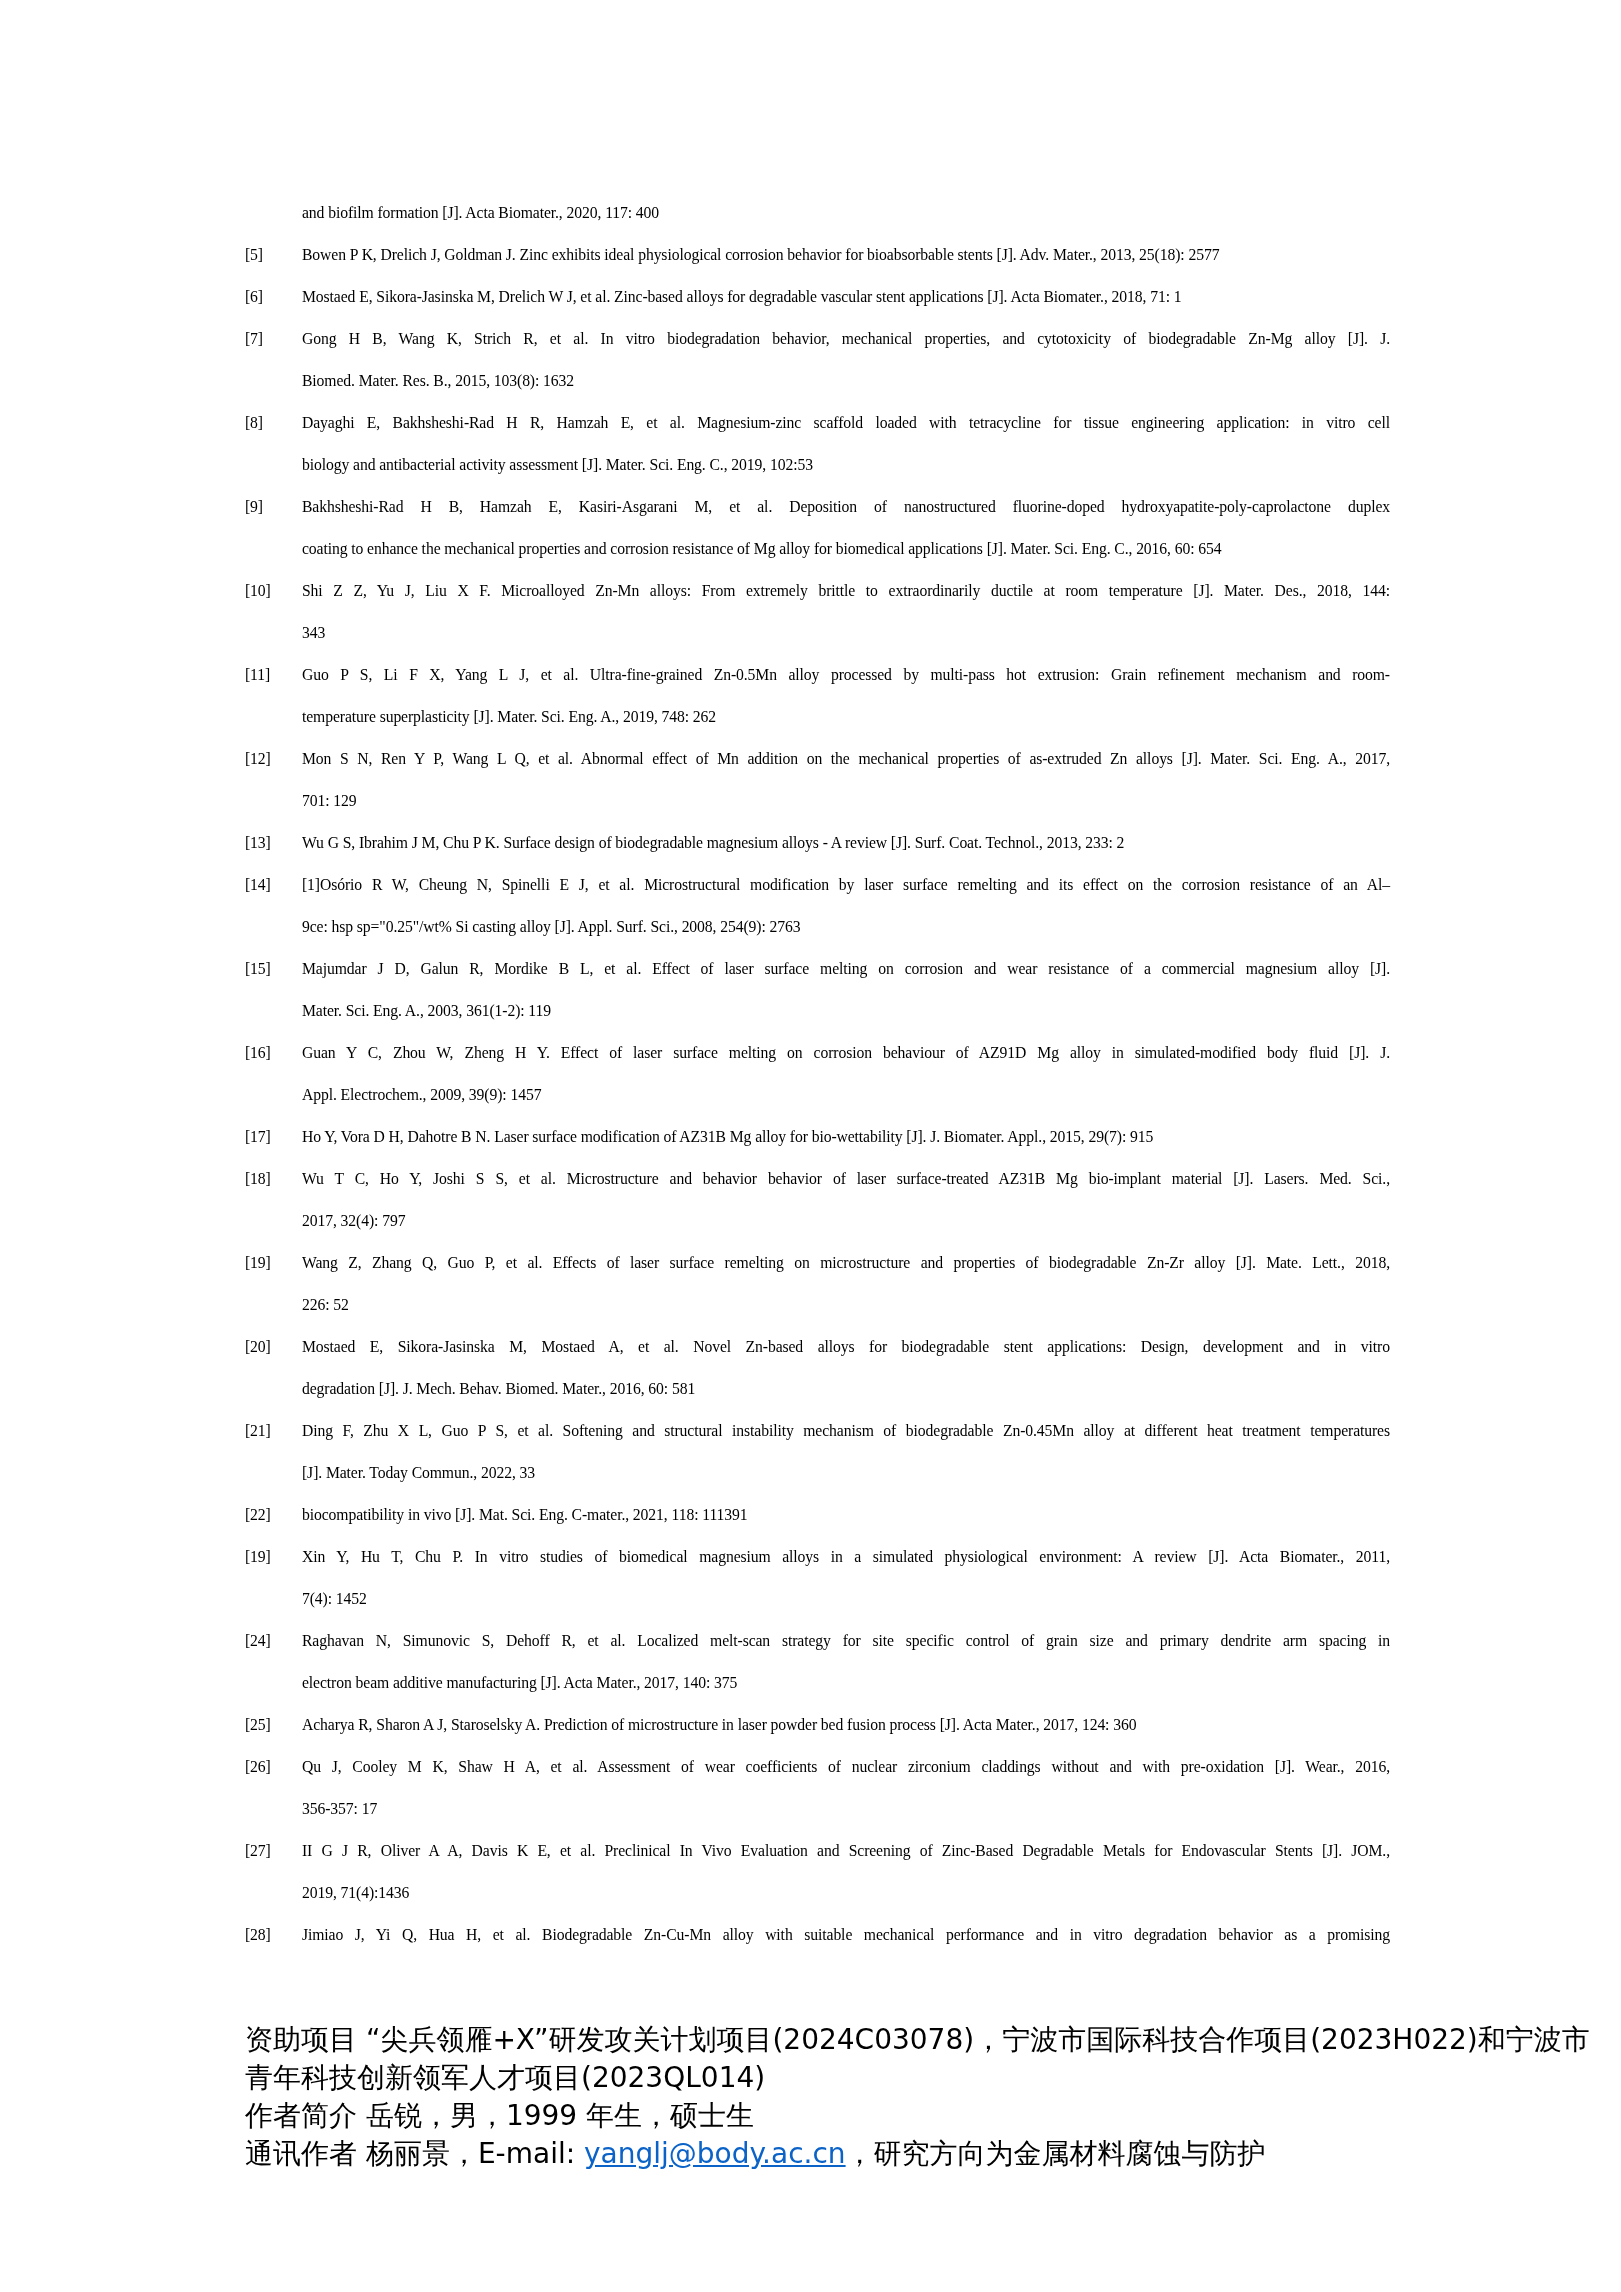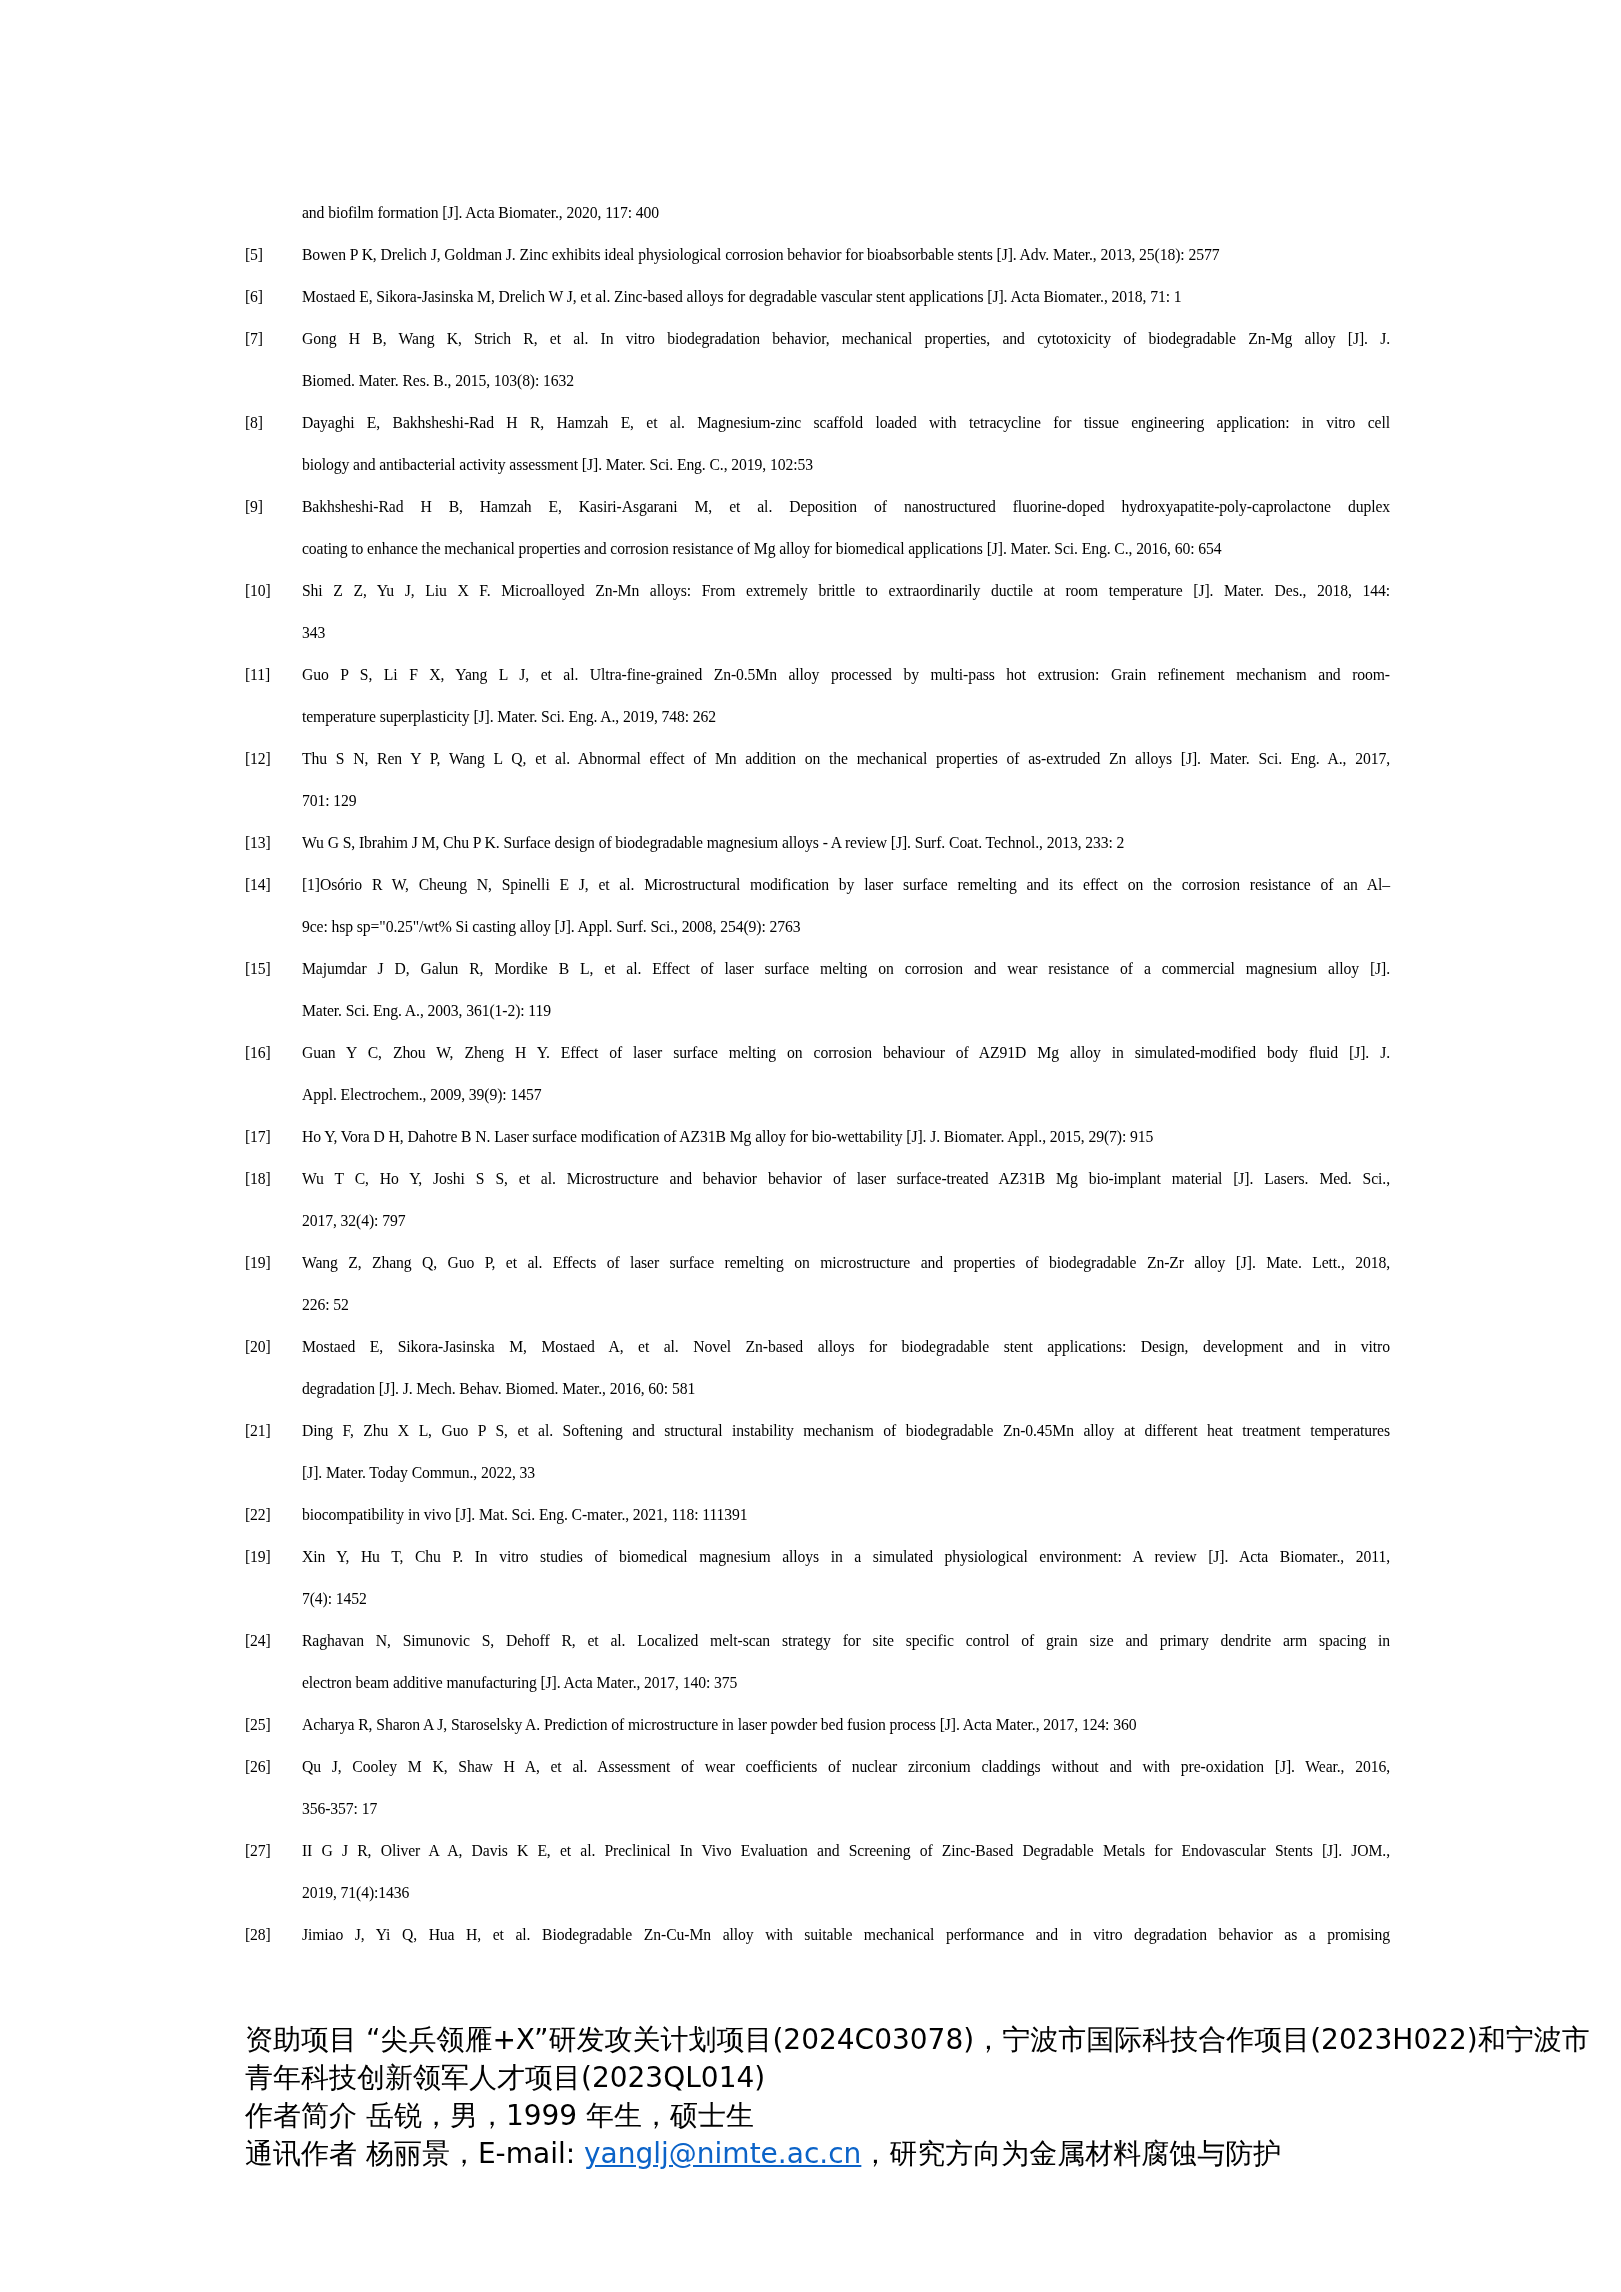--- a/index.html
+++ b/index.html
@@ -107,21 +107,21 @@
         <div class="ref-item">
           <div class="ref-label">[11]</div>
           <div class="ref-text">
             <div class="rline stretch">Guo P S, Li F X, Yang L J, et al. Ultra-fine-grained Zn-0.5Mn alloy processed by multi-pass hot extrusion: Grain refinement mechanism and room-</div>
             <div class="rline">temperature superplasticity [J]. Mater. Sci. Eng. A., 2019, 748: 262</div>
           </div>
         </div>
         <div class="ref-item">
           <div class="ref-label">[12]</div>
           <div class="ref-text">
-            <div class="rline stretch">Thu S N, Ren Y P, Wang L Q, et al. Abnormal effect of Mn addition on the mechanical properties of as-extruded Zn alloys [J]. Mater. Sci. Eng. A., 2017,</div>
+            <div class="rline stretch">Mon S N, Ren Y P, Wang L Q, et al. Abnormal effect of Mn addition on the mechanical properties of as-extruded Zn alloys [J]. Mater. Sci. Eng. A., 2017,</div>
             <div class="rline">701: 129</div>
           </div>
         </div>
         <div class="ref-item">
           <div class="ref-label">[13]</div>
           <div class="ref-text">
             <div class="rline">Wu G S, Ibrahim J M, Chu P K. Surface design of biodegradable magnesium alloys - A review [J]. Surf. Coat. Technol., 2013, 233: 2</div>
           </div>
         </div>
         <div class="ref-item">
@@ -227,18 +227,18 @@
         </div>
       </div>
 
   </div>
 
   <div class="footer">
     <div class="fline">资助项目 “尖兵领雁+X”研发攻关计划项目(2024C03078)，宁波市国际科技合作项目(2023H022)和宁波市</div>
     <div class="fline">青年科技创新领军人才项目(2023QL014)</div>
     <div class="fline">作者简介 岳锐，男，1999 年生，硕士生</div>
     <div class="fline">
-      <span>通讯作者 杨丽景，E-mail: </span><a class="email-link" style="color: rgb(11, 99, 200);">yanglj@nimte.ac.cn</a><span>，研究方向为金属材料腐蚀与防护</span>
+      <span>通讯作者 杨丽景，E-mail: </span><a class="email-link" style="color: rgb(11, 99, 200);">yanglj@body.ac.cn</a><span>，研究方向为金属材料腐蚀与防护</span>
     </div>
   </div>
 
 </div>
 
 
 </body></html>

